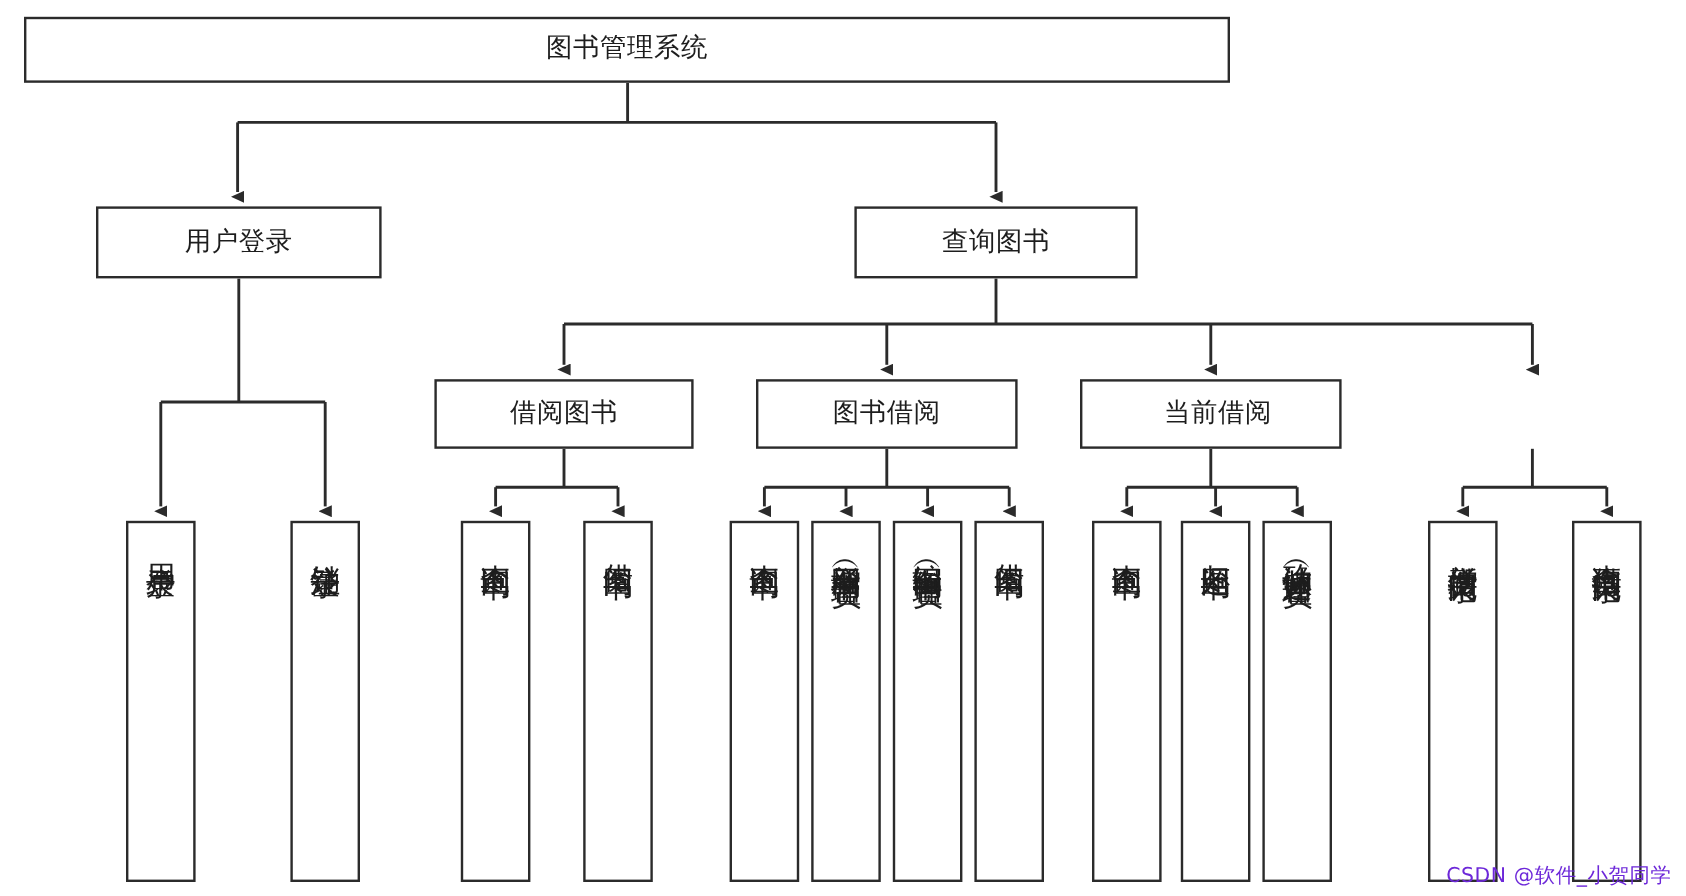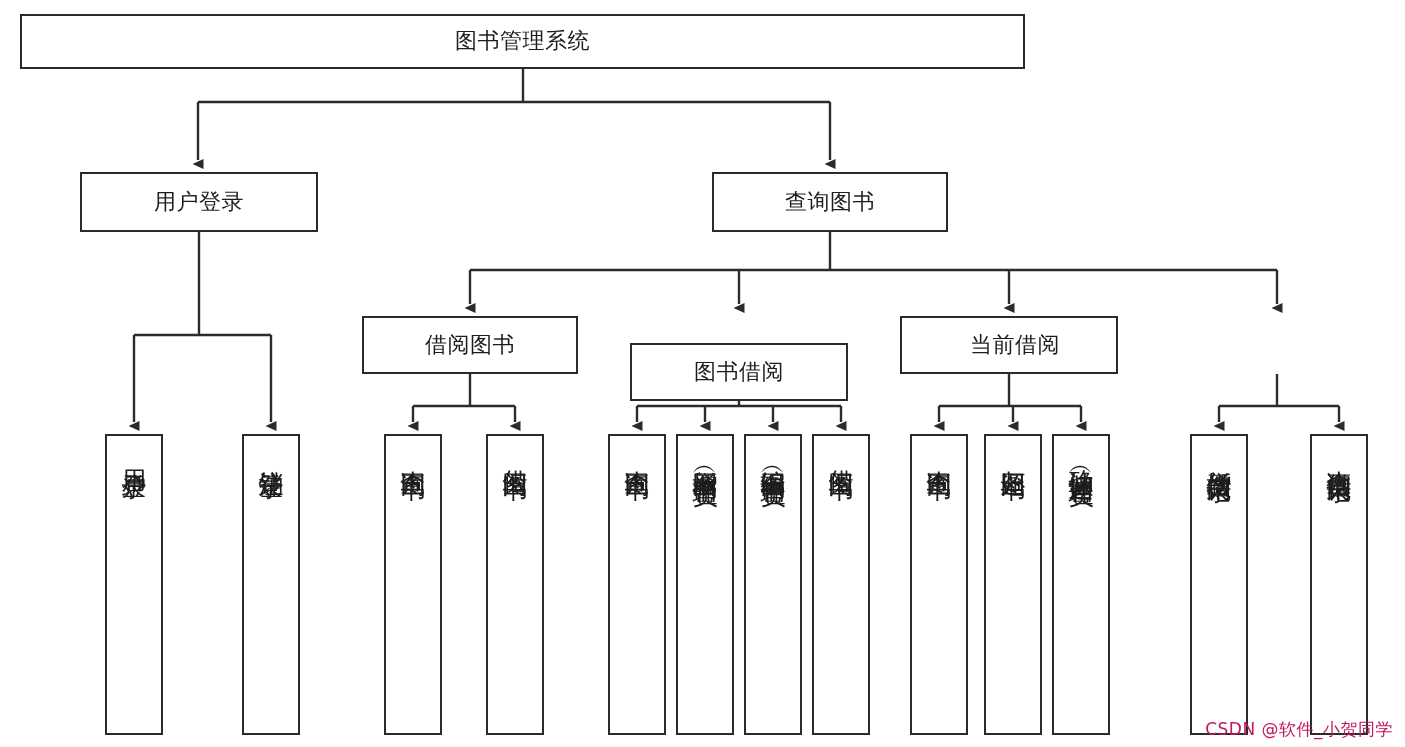--- a/index.html
+++ b/index.html
@@ -55,21 +55,21 @@
     text-orientation: upright;
     font-size: 25px;
     line-height: 1.08;
     letter-spacing: 2px;
   }
   .watermark {
     position: absolute;
     right: 12px;
     bottom: 6px;
     font-size: 17px;
-    color: #be185d;
+    color: #6d28d9;
     letter-spacing: 0.5px;
     white-space: nowrap;
     pointer-events: none;
   }
 </style>
 </head>
 <body>
 
 <div id="canvas">
 
@@ -130,21 +130,21 @@
   <div class="node horiz" style="left: 80px; top: 172px; width: 238px; height: 60px;">
     <span class="label">用户登录</span>
   </div>
   <div class="node horiz" style="left: 712px; top: 172px; width: 236px; height: 60px;">
     <span class="label">查询图书</span>
   </div>
 
   <div class="node horiz" style="left: 362px; top: 316px; width: 216px; height: 58px;">
     <span class="label">借阅图书</span>
   </div>
-  <div class="node horiz" style="left: 630px; top: 316px; width: 218px; height: 58px; margin-top: 27px;">
+  <div class="node horiz" style="left: 630px; top: 316px; width: 218px; height: 58px;">
     <span class="label">图书借阅</span>
   </div>
   <div class="node horiz" style="left: 900px; top: 316px; width: 218px; height: 58px; padding-left: 12px;">
     <span class="label">当前借阅</span>
   </div>
 
   <div class="node vert" style="left: 105px; top: 434px; width: 58px; height: 301px;">
     <span class="label">用户登录</span>
   </div>
   <div class="node vert" style="left: 242px; top: 434px; width: 58px; height: 301px;">

